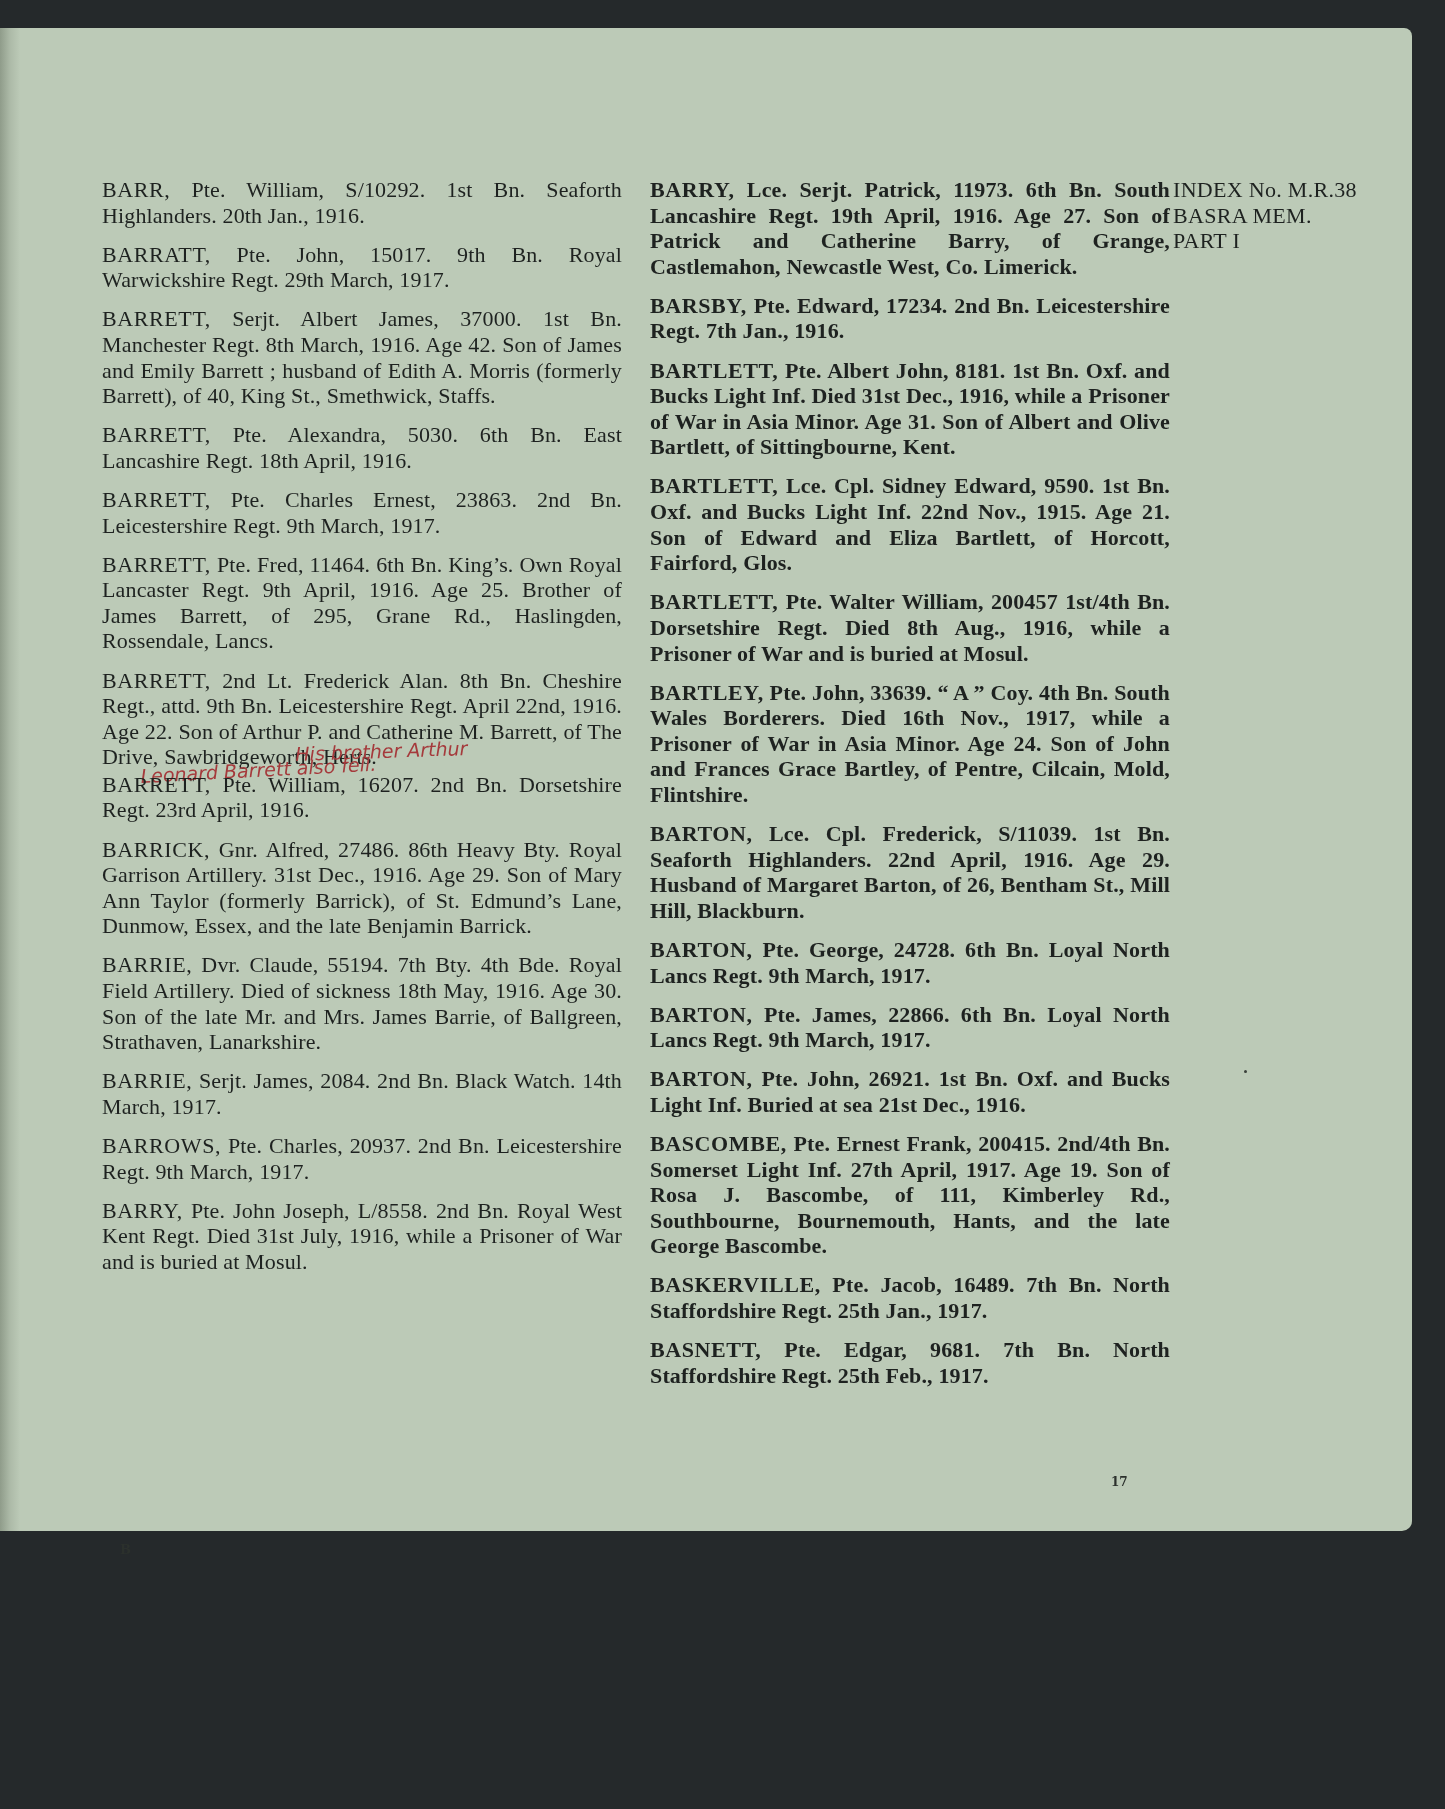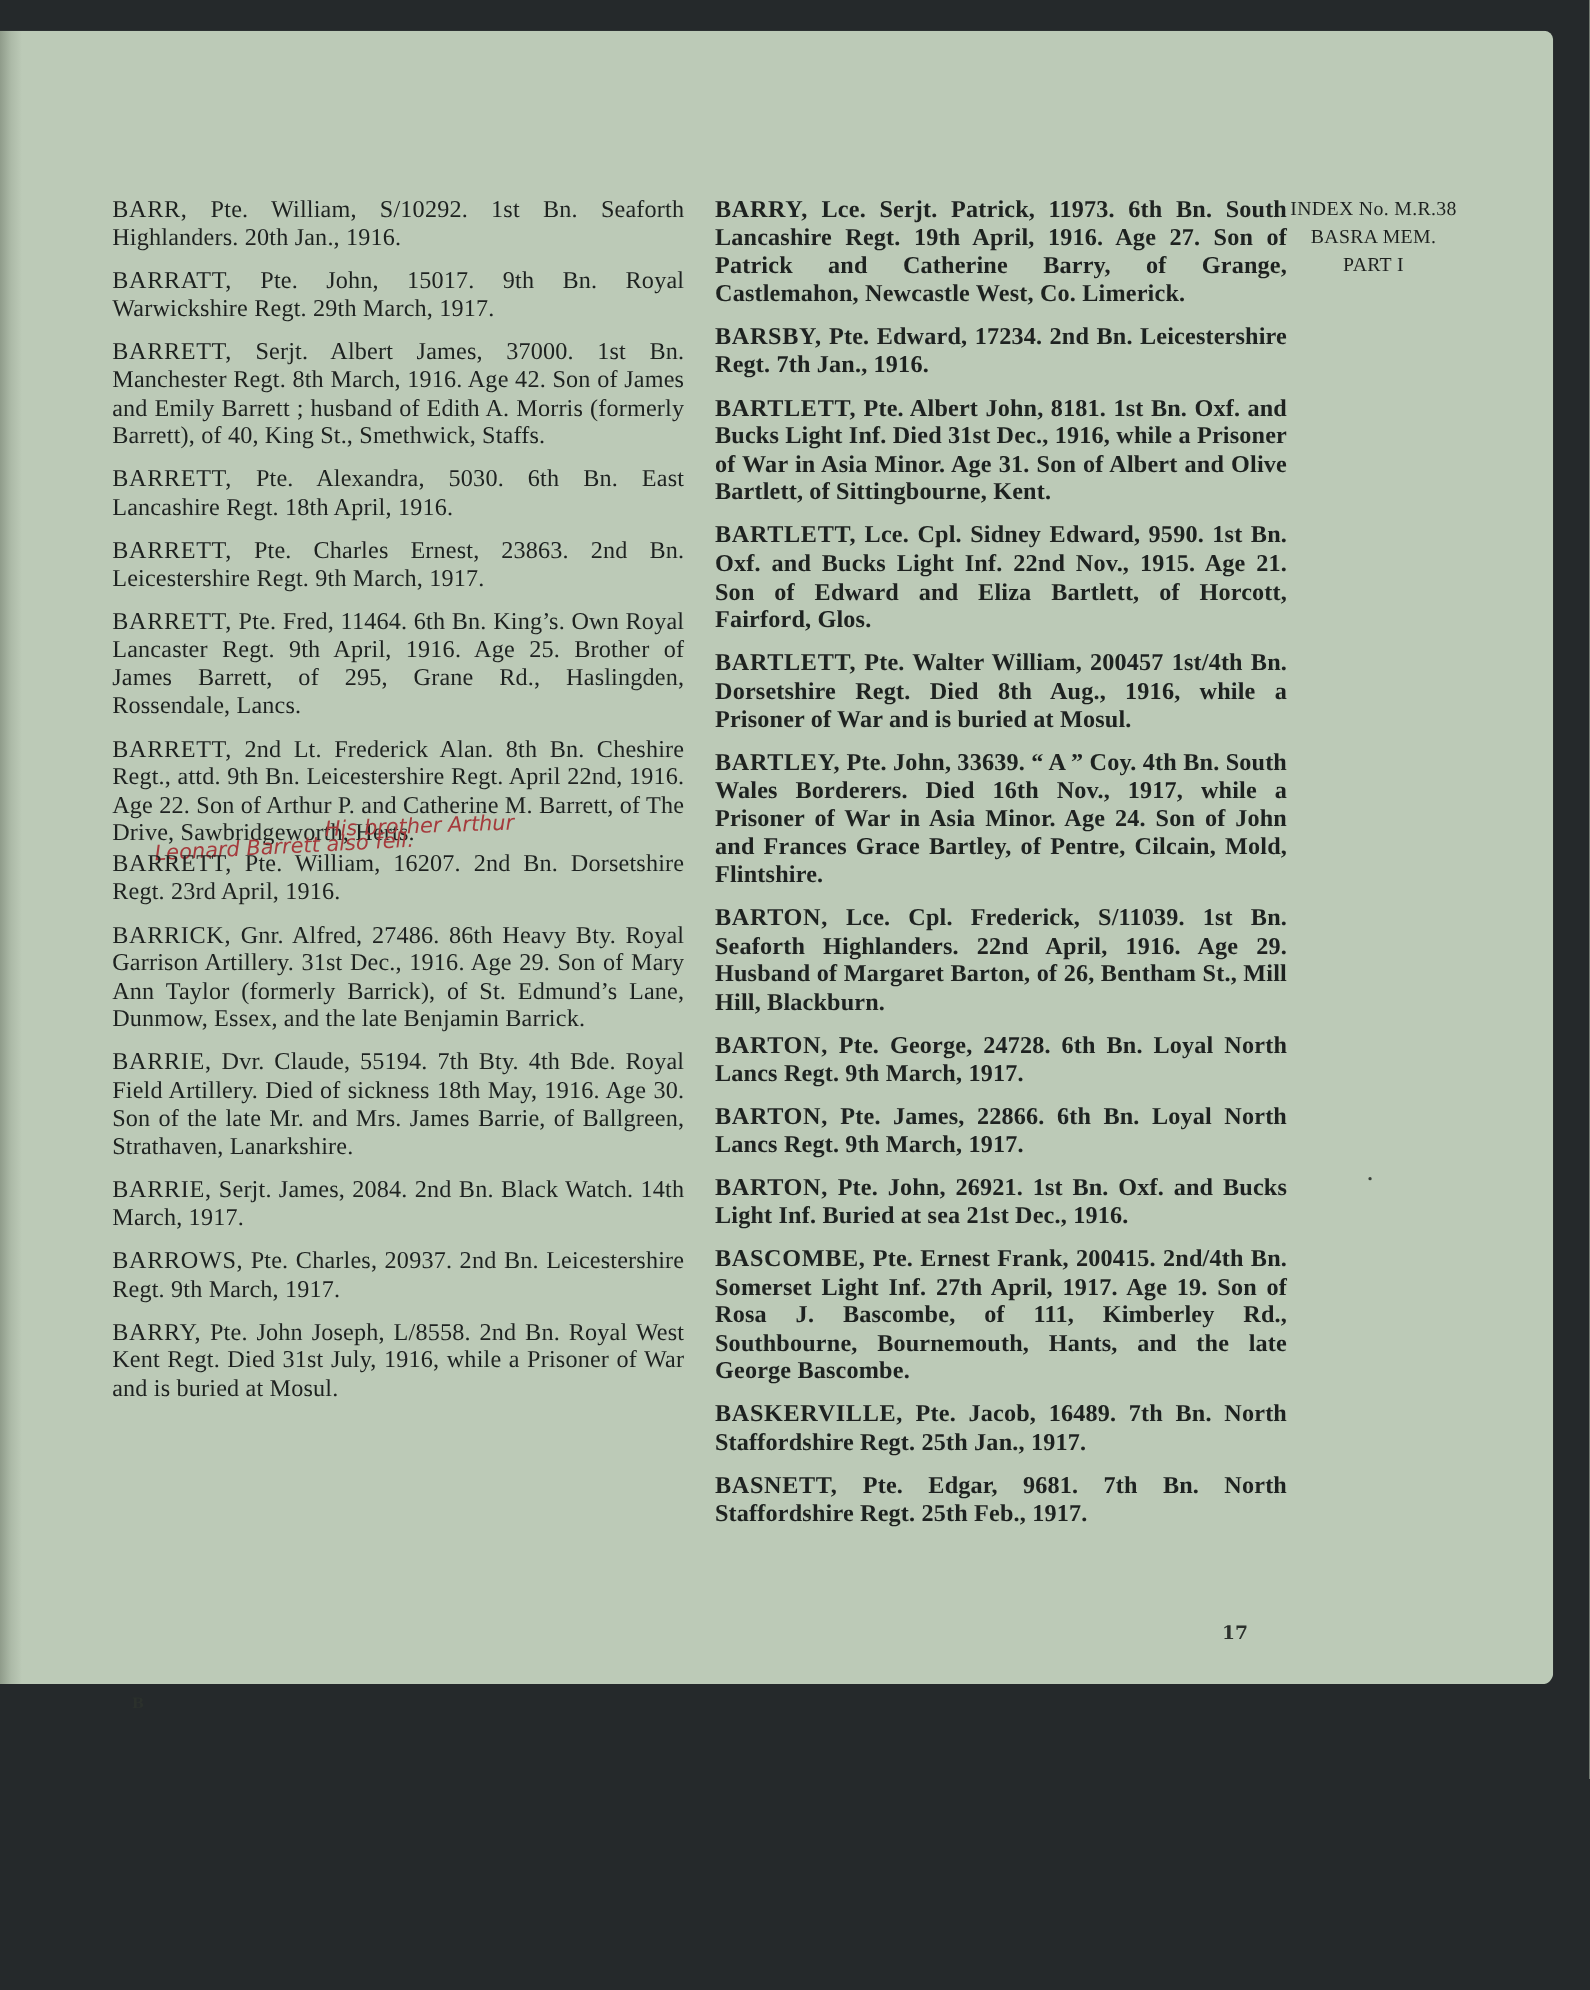--- a/index.html
+++ b/index.html
@@ -50,37 +50,36 @@
     white-space: nowrap;
     pointer-events: none;
   }
   .annot-line1 { position: absolute; left: 193px; top: -26px; }
   .annot-line2 { position: absolute; left: 38px; top: -4px; transform: rotate(-3deg); }
   .annot-wrap { position: relative; height: 0; }
   .sidenote {
     position: absolute;
     left: 1173px; top: 149px;
     color: #1e2220;
-    font-size: 18px;
+    font-size: 22px;
     line-height: 25.6px;
     letter-spacing: 0.3px;
-    text-align: center;
   }
   .footer-sig {
     position: absolute;
     left: 120px; top: 1514px;
     font-size: 13px;
     font-weight: bold;
     color: #2b302c;
     font-family: "DejaVu Serif", serif;
   }
   .footer-page {
     position: absolute;
     left: 1111px; top: 1447px;
-    font-size: 17px;
+    font-size: 12px;
     font-weight: bold;
     color: #2b302c;
     font-family: "DejaVu Serif", serif;
   }
   .speck {
     position: absolute;
     width: 3px; height: 3px; border-radius: 50%;
     background: #3a403a;
   }
 </style>

